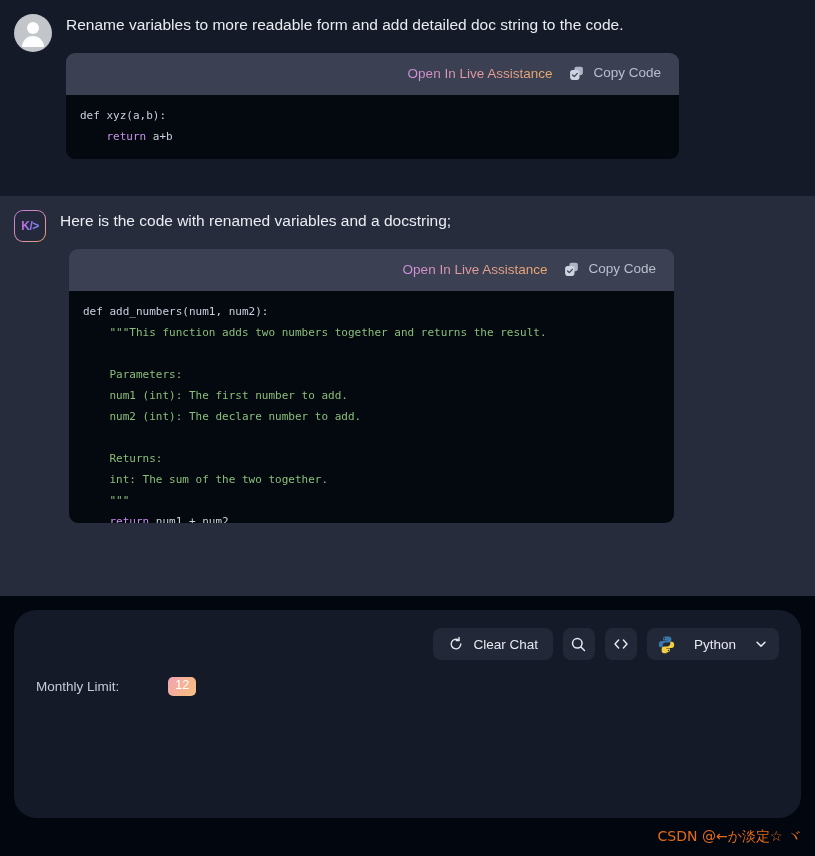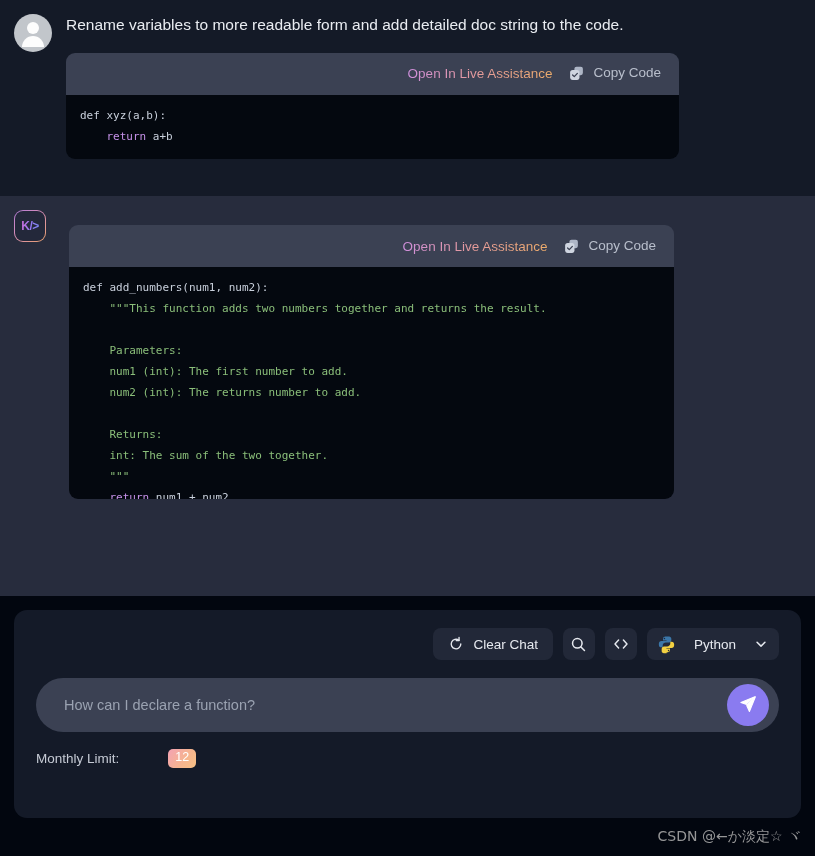--- a/index.html
+++ b/index.html
@@ -148,21 +148,21 @@
 
   
   .bottom-wrap {
     flex: 1 1 auto;
     background: #02060f;
     padding: 14px 14px 0 14px;
     position: relative;
   }
   .composer {
     background: #141a28;
-    border-radius: 13px;
+    border-radius: 22px;
     padding: 18px 22px 14px 22px;
     height: 208px;
   }
   .toolbar {
     display: flex;
     align-items: center;
     justify-content: flex-end;
     gap: 10px;
   }
   .btn {
@@ -231,21 +231,21 @@
     border-radius: 5px;
     padding: 2px 7px 3px 7px;
     line-height: 1.1;
     margin-left: 40px;
   }
 
   .watermark {
     position: absolute;
     right: 14px;
     bottom: 10px;
-    color: #a3a3a3;
+    color: #f97316;
     font-size: 14px;
     font-family: "DejaVu Sans", sans-serif;
     white-space: nowrap;
     opacity: .92;
   }
 </style>
 </head>
 <body>
 
 <div class="app">
@@ -278,41 +278,42 @@
 <span class="pl">    </span><span class="kw">return</span><span class="pl"> a+b</span></div>
         </div>
       </div>
     </div>
 
     <div class="msg assist">
       <div class="avatar-ai">
         <span class="logo-text">K/&gt;</span>
       </div>
       <div class="msg-body">
+        <div class="msg-text">Here is the code with renamed variables and a docstring;</div>
 
         <div class="code-card second">
           <div class="code-head">
             <span class="open-live">Open In Live Assistance</span>
             <span class="copy-wrap">
               <span class="copy-icon">
                 <svg viewBox="0 0 20 20" width="17" height="17">
                   <rect x="7.5" y="2" width="10" height="10" rx="2.5" fill="#aeb6c6"></rect>
                   <rect x="2.5" y="6" width="11" height="11.5" rx="3" fill="#cfd5e0"></rect>
                   <path d="M5.4 11.7l2 2 3.6-3.8" stroke="#3b4153" stroke-width="1.5" fill="none" stroke-linecap="round" stroke-linejoin="round"></path>
                 </svg>
               </span>
               <span class="copy-label">Copy Code</span>
             </span>
           </div>
           <div class="code-body tall"><span class="pl">def add_numbers(num1, num2):</span>
 <span class="pl">    </span><span class="str">"""This function adds two numbers together and returns the result.</span>
 <span class="pl"></span>
 <span class="pl">    </span><span class="str">Parameters:</span>
 <span class="pl">    </span><span class="str">num1 (int): The first number to add.</span>
-<span class="pl">    </span><span class="str">num2 (int): The returns number to add.</span>
+<span class="pl">    </span><span class="str">num2 (int): The declare number to add.</span>
 <span class="pl"></span>
 <span class="pl">    </span><span class="str">Returns:</span>
 <span class="pl">    </span><span class="str">int: The sum of the two together.</span>
 <span class="pl">    </span><span class="str">"""</span>
 <span class="pl">    </span><span class="kw">return</span><span class="pl"> num1 + num2</span></div>
         </div>
       </div>
     </div>
   </div>
 
@@ -357,30 +358,20 @@
           </span>
           <span>Python</span>
           <span>
             <svg viewBox="0 0 16 16" width="14" height="14">
               <path d="M3.5 6l4.5 4.4L12.5 6" stroke="#e6e9ef" stroke-width="1.7" fill="none" stroke-linecap="round" stroke-linejoin="round"></path>
             </svg>
           </span>
         </button>
       </div>
 
-      <div class="input-row">
-        <input type="text" placeholder="How can I declare a function?" style="">
-        <button class="send-btn">
-          <span>
-            <svg viewBox="0 0 24 24" width="20" height="20">
-              <path d="M21 3L3.5 10.2l6.8 2.4M21 3l-7.3 18-3.4-7.4M21 3l-10.7 10.6" fill="#ffffff" stroke="#ffffff" stroke-width="1.3" stroke-linejoin="round"></path>
-            </svg>
-          </span>
-        </button>
-      </div>
 
       <div class="limit-row">
         <span class="limit-label">Monthly Limit:</span>
         <span class="limit-badge">12</span>
       </div>
     </div>
 
     <div class="watermark">CSDN @←か淡定☆ ヾ</div>
   </div>
 </div>

